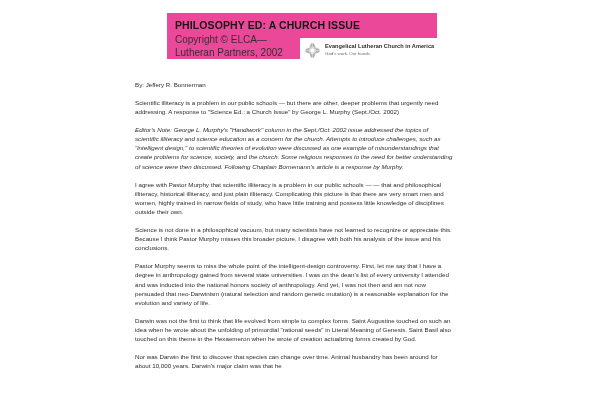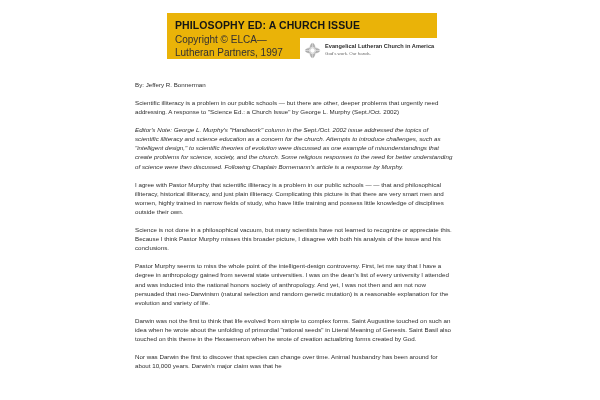--- a/index.html
+++ b/index.html
@@ -21,21 +21,21 @@
     background: #ffffff;
   }
 
   
   .header-band {
     position: absolute;
     left: 167px;
     top: 13px;
     width: 270px;
     height: 46px;
-    background: #eab308;
+    background: #ec4899;
   }
   .header-inner {
     position: absolute;
     left: 8px;
     top: 6px;
     right: 4px;
   }
   .doc-title {
     font-size: 10.5px;
     font-weight: bold;
@@ -115,21 +115,21 @@
   }
 </style>
 </head>
 <body>
 
 <div id="page">
 
   <div class="header-band">
     <div class="header-inner">
       <div class="doc-title">PHILOSOPHY ED: A CHURCH ISSUE</div>
-      <div class="doc-copyright">Copyright © ELCA—Lutheran Partners, 1997</div>
+      <div class="doc-copyright">Copyright © ELCA—Lutheran Partners, 2002</div>
     </div>
   </div>
 
   <div class="logo-box">
     <svg class="logo-mark" viewBox="0 0 34 34">
       <g fill="#b9b9b9" stroke="#8f8f8f" stroke-width="0.7">
         <path d="M16.2 2.5c-2.6 1.6-4.2 5.2-4.4 9.2 1.3-1.1 2.8-1.8 4.4-2z"></path>
         <path d="M17.8 2.5c2.6 1.6 4.2 5.2 4.4 9.2-1.3-1.1-2.8-1.8-4.4-2z"></path>
         <path d="M2.6 16.2c1.6-2.6 5.2-4.2 9.2-4.4-1.1 1.3-1.8 2.8-2 4.4z"></path>
         <path d="M2.6 17.8c1.6 2.6 5.2 4.2 9.2 4.4-1.1-1.3-1.8-2.8-2-4.4z"></path>

